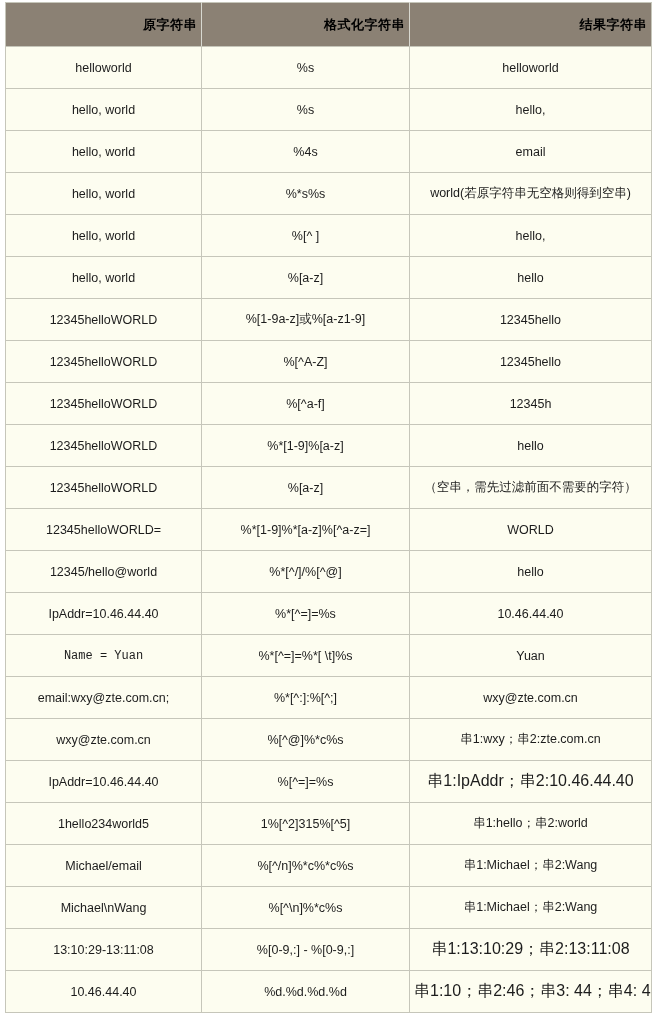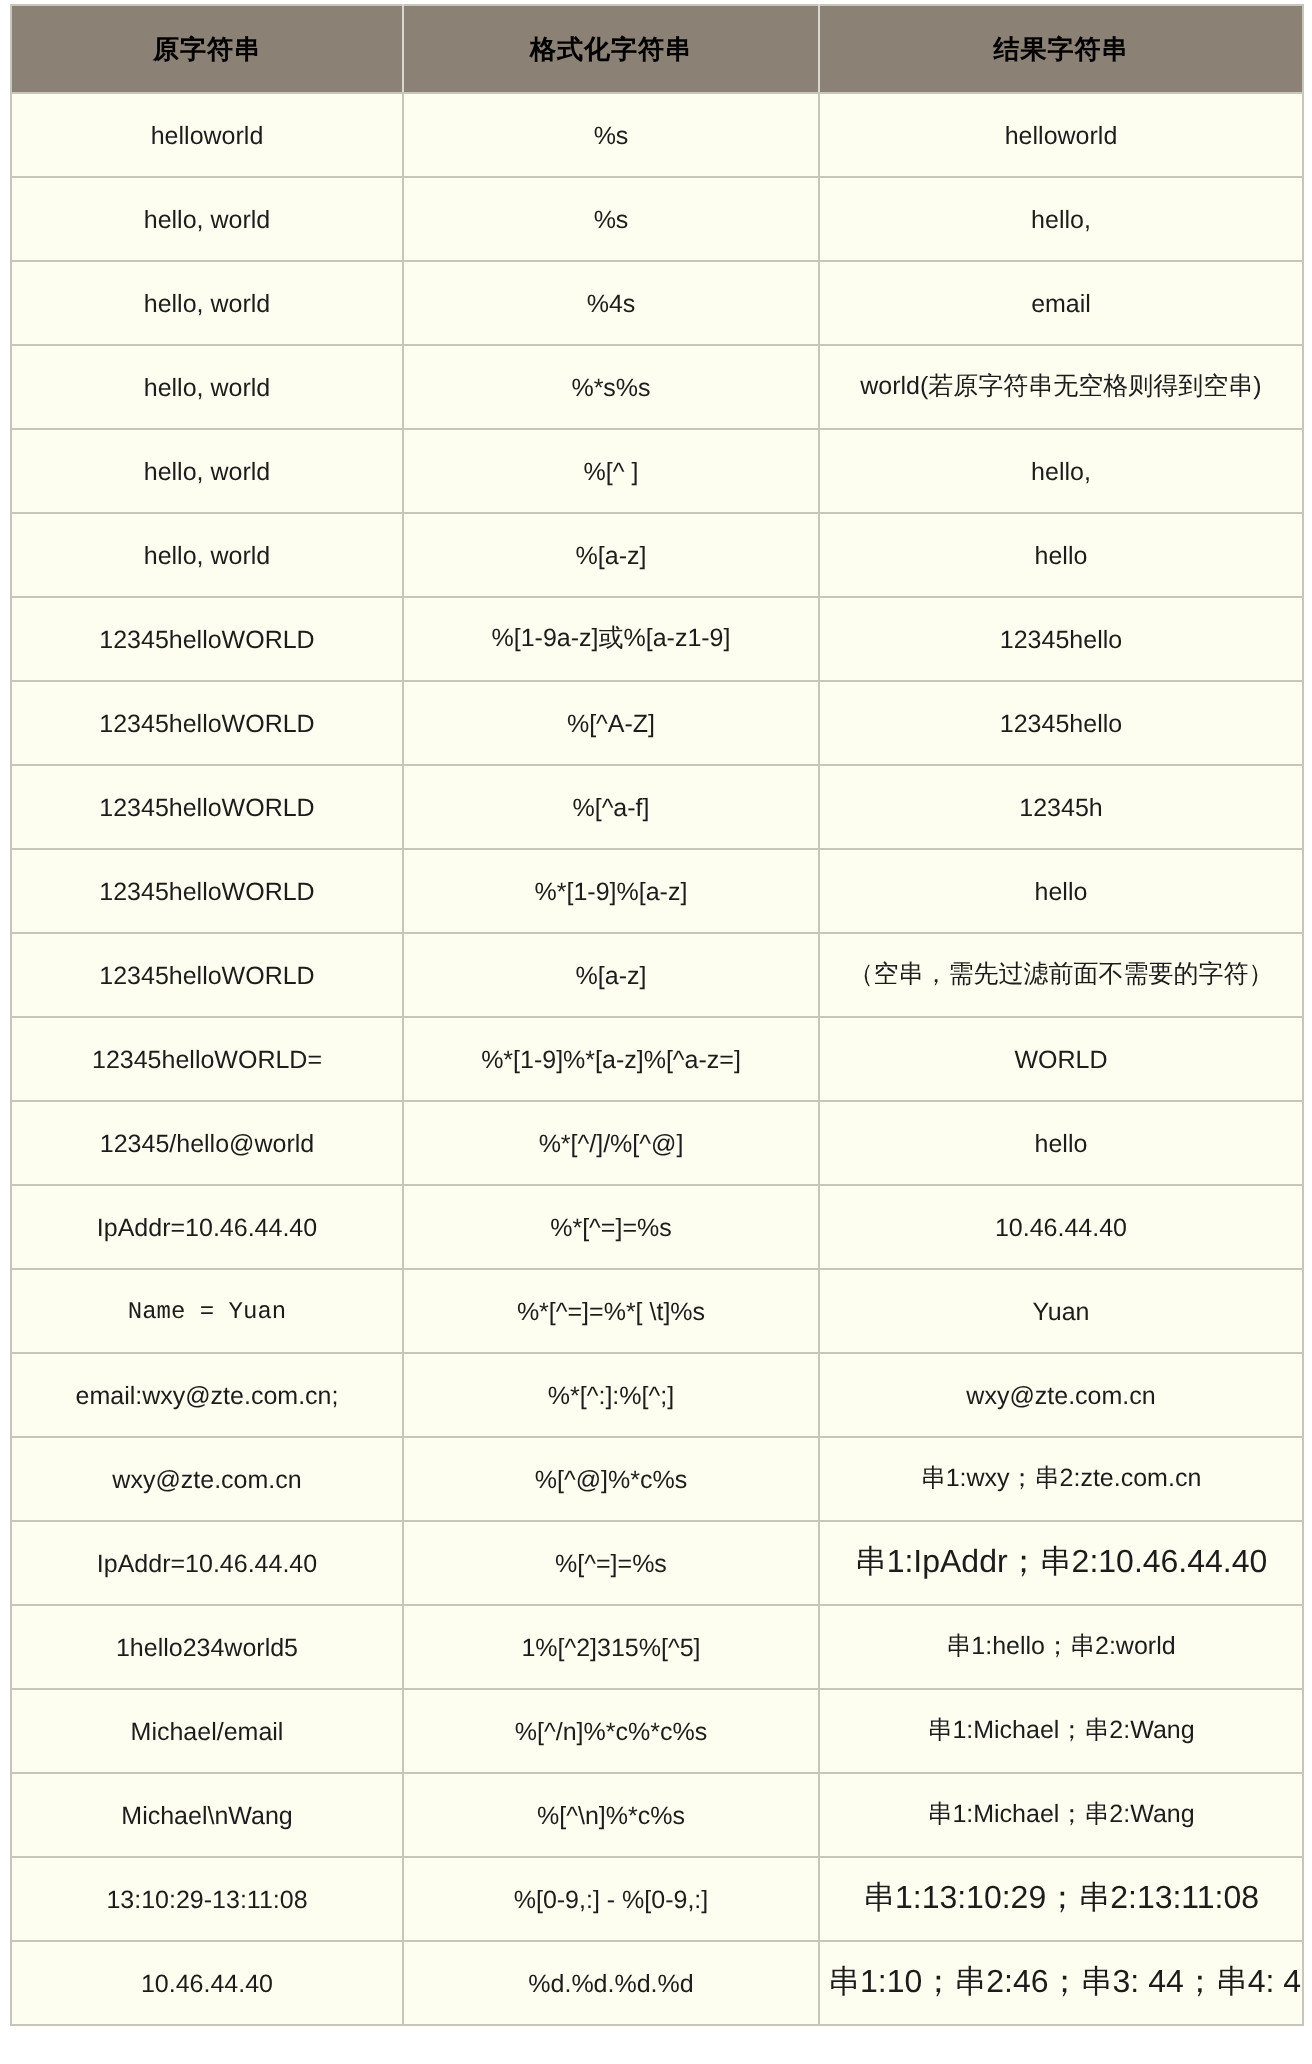--- a/index.html
+++ b/index.html
@@ -27,21 +27,21 @@
   table.fmt-table col.c1 { width: 196px; }
   table.fmt-table col.c2 { width: 208px; }
   table.fmt-table col.c3 { width: 242px; }
 
   thead th {
     background: #8b8174;
     color: #000000;
     font-weight: bold;
     font-size: 13px;
     height: 43px;
-    text-align: center;
+    text-align: right;
     vertical-align: middle;
     border-right: 1px solid #d8d8d0;
     border-bottom: 1px solid #c6c6ba;
     padding: 0 4px;
     letter-spacing: 0.5px;
   }
   thead th:last-child { border-right: none; }
 
   tbody td {
     background: #fdfdf0;

